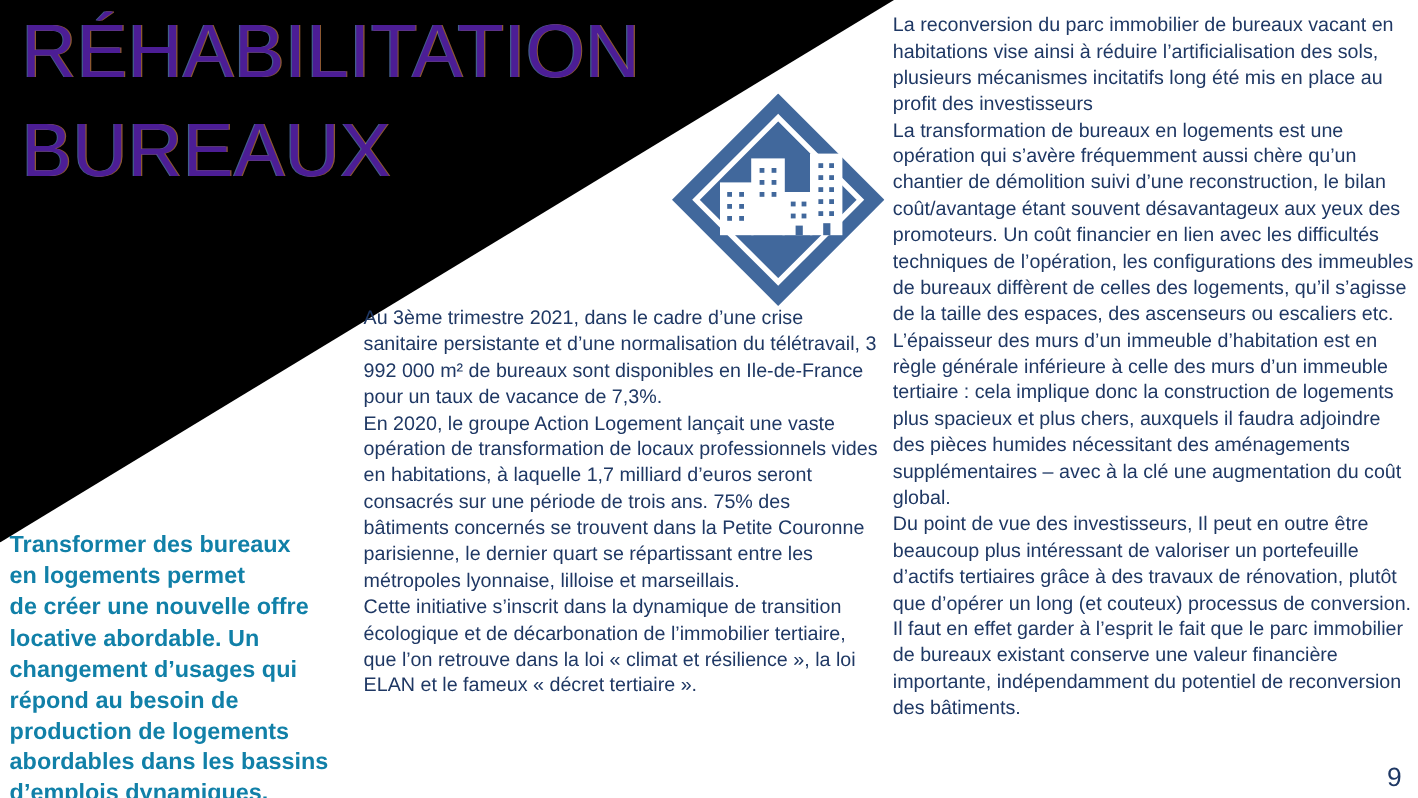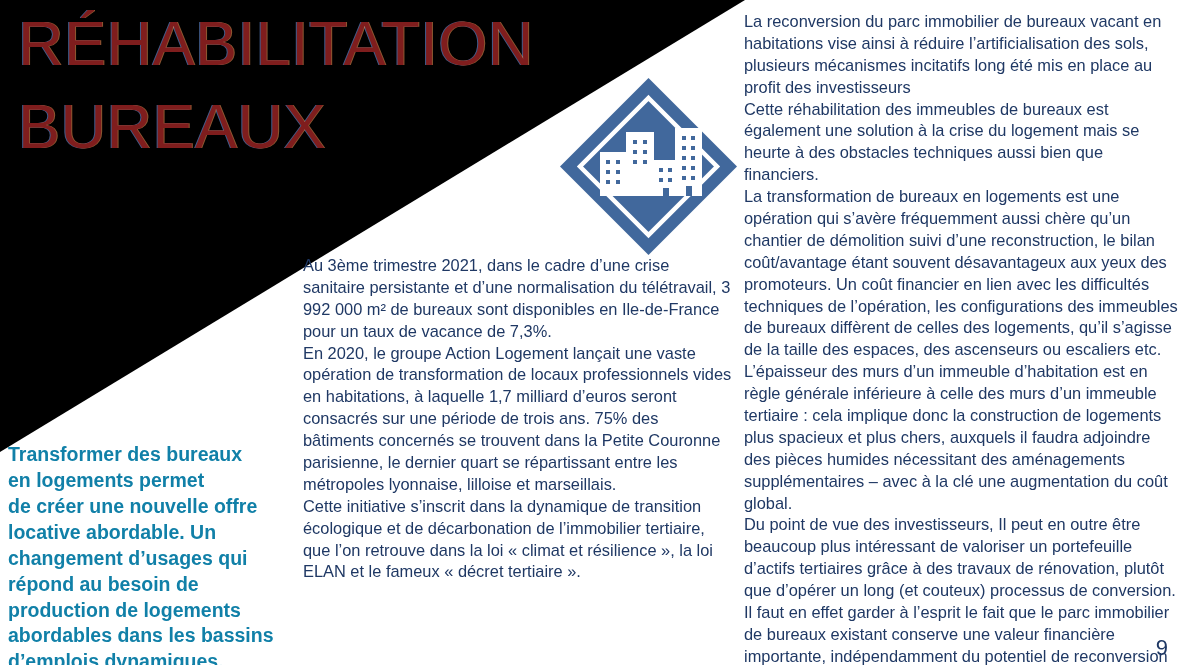--- a/index.html
+++ b/index.html
@@ -32,21 +32,21 @@
     clip-path: polygon(0 0, 745px 0, 0 452px);
     -webkit-clip-path: polygon(0 0, 745px 0, 0 452px);
   }
 
   
   #title {
     position: absolute;
     left: 18px;
     top: 2px;
     width: 620px;
-    color: #7f1d1d;
+    color: #4c1d95;
     font-size: 63px;
     line-height: 1.32;
     font-weight: 300;
     letter-spacing: 0.5px;
     white-space: pre-line;
     text-shadow: 1px 0 0 rgba(255,160,90,0.55), -1px 0 0 rgba(120,170,255,0.55);
   }
 
   
   #emblem {
@@ -168,20 +168,19 @@
 d’emplois dynamiques.</div>
 
   <div class="body-col" id="col-middle">
     <p>Au 3ème trimestre 2021, dans le cadre d’une crise sanitaire persistante et d’une normalisation du télétravail, 3 992 000 m² de bureaux sont disponibles en Ile-de-France pour un taux de vacance de 7,3%.</p>
     <p>En 2020, le groupe Action Logement lançait une vaste opération de transformation de locaux professionnels vides en habitations, à laquelle 1,7 milliard d’euros seront consacrés sur une période de trois ans. 75% des bâtiments concernés se trouvent dans la Petite Couronne parisienne, le dernier quart se répartissant entre les métropoles lyonnaise, lilloise et marseillais.</p>
     <p>Cette initiative s’inscrit dans la dynamique de transition écologique et de décarbonation de l’immobilier tertiaire, que l’on retrouve dans la loi « climat et résilience », la loi ELAN et le fameux « décret tertiaire ».</p>
   </div>
 
   <div class="body-col" id="col-right">
     <p>La reconversion du parc immobilier de bureaux vacant en habitations vise ainsi à réduire l’artificialisation des sols, plusieurs mécanismes incitatifs long été mis en place au profit des investisseurs</p>
-    <p>Cette réhabilitation des immeubles de bureaux est également une solution à la crise du logement mais se heurte à des obstacles techniques aussi bien que financiers.</p>
     <p>La transformation de bureaux en logements est une opération qui s’avère fréquemment aussi chère qu’un chantier de démolition suivi d’une reconstruction, le bilan coût/avantage étant souvent désavantageux aux yeux des promoteurs. Un coût financier en lien avec les difficultés techniques de l’opération, les configurations des immeubles de bureaux diffèrent de celles des logements, qu’il s’agisse de la taille des espaces, des ascenseurs ou escaliers etc. L’épaisseur des murs d’un immeuble d’habitation est en règle générale inférieure à celle des murs d’un immeuble tertiaire : cela implique donc la construction de logements plus spacieux et plus chers, auxquels il faudra adjoindre des pièces humides nécessitant des aménagements supplémentaires – avec à la clé une augmentation du coût global.</p>
     <p>Du point de vue des investisseurs, Il peut en outre être beaucoup plus intéressant de valoriser un portefeuille d’actifs tertiaires grâce à des travaux de rénovation, plutôt que d’opérer un long (et couteux) processus de conversion. Il faut en effet garder à l’esprit le fait que le parc immobilier de bureaux existant conserve une valeur financière importante, indépendamment du potentiel de reconversion des bâtiments.</p>
   </div>
 
   <div id="page-number">9</div>
 
 </div>
 
 </body></html>

